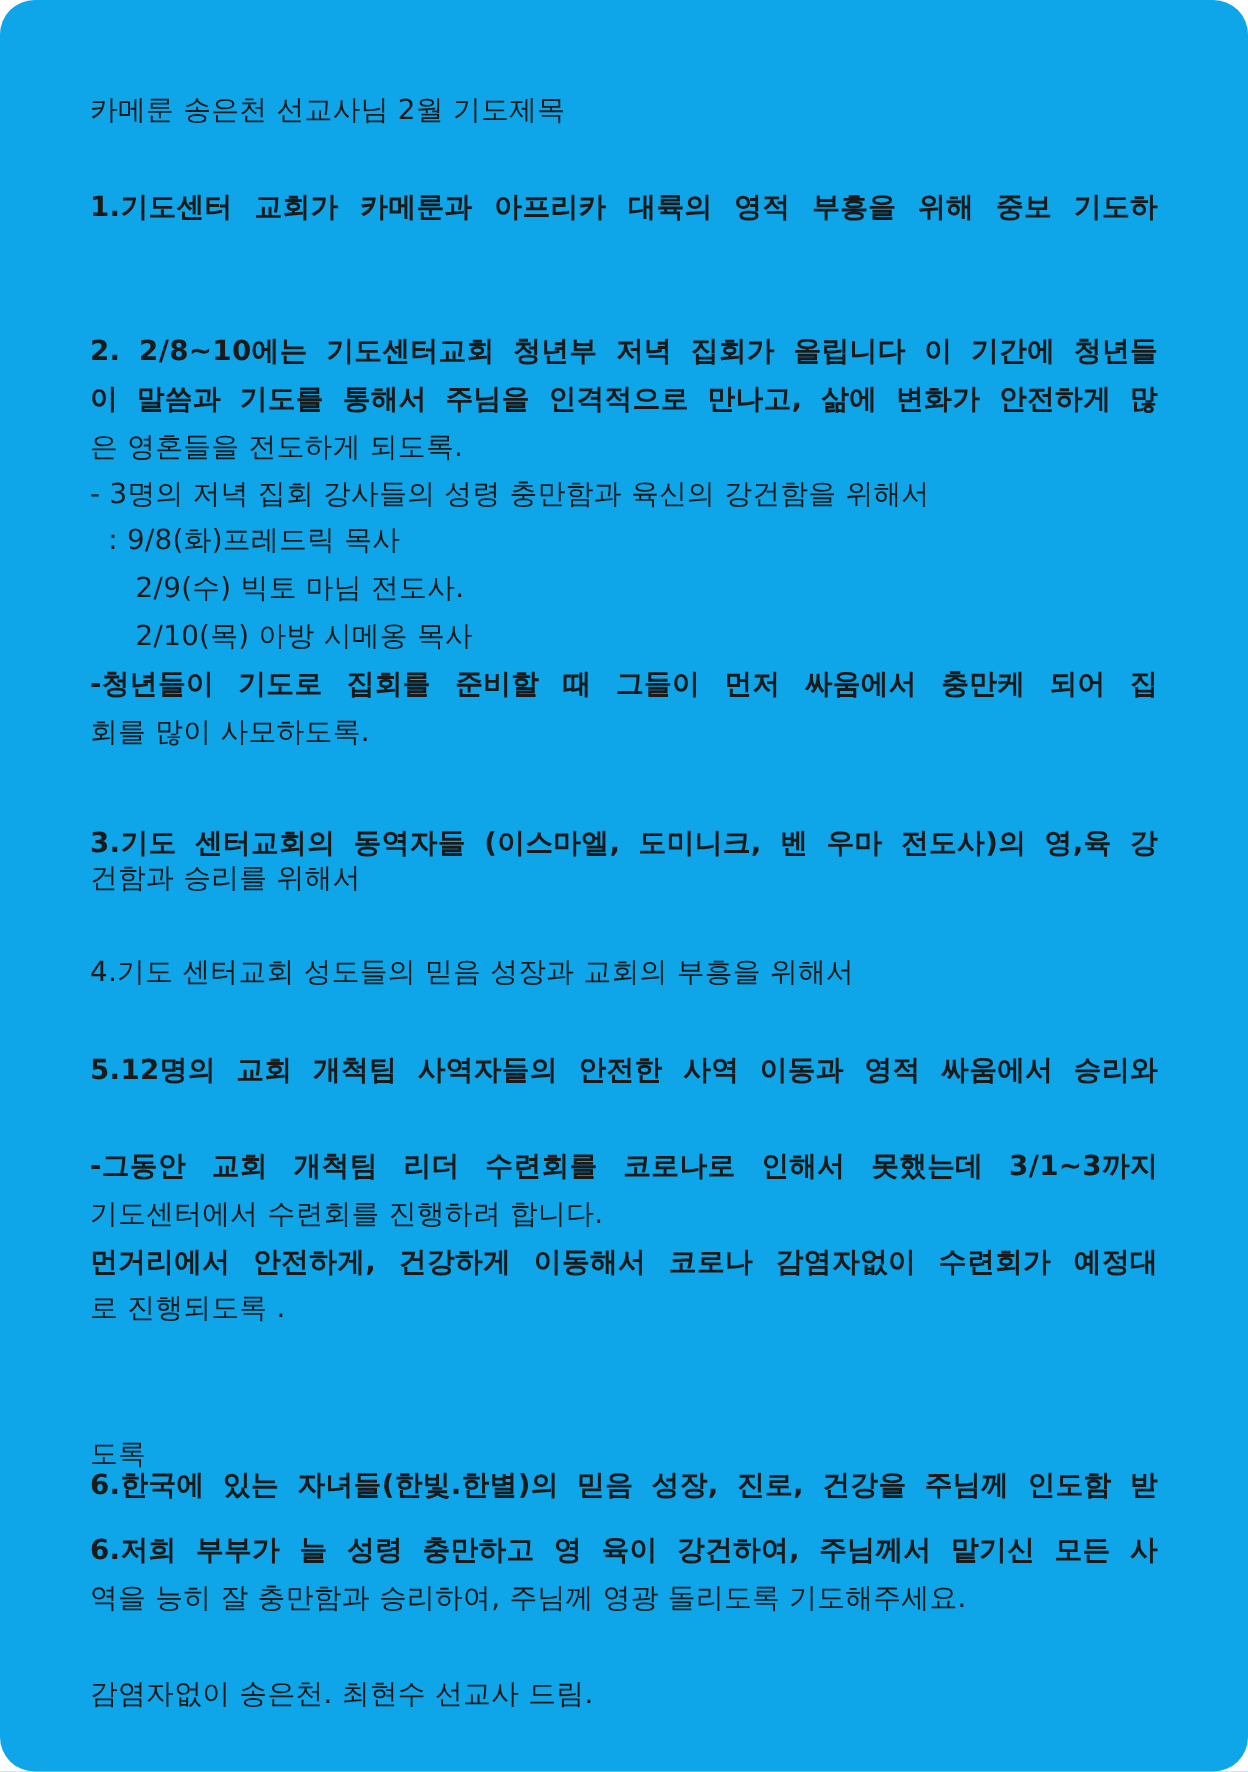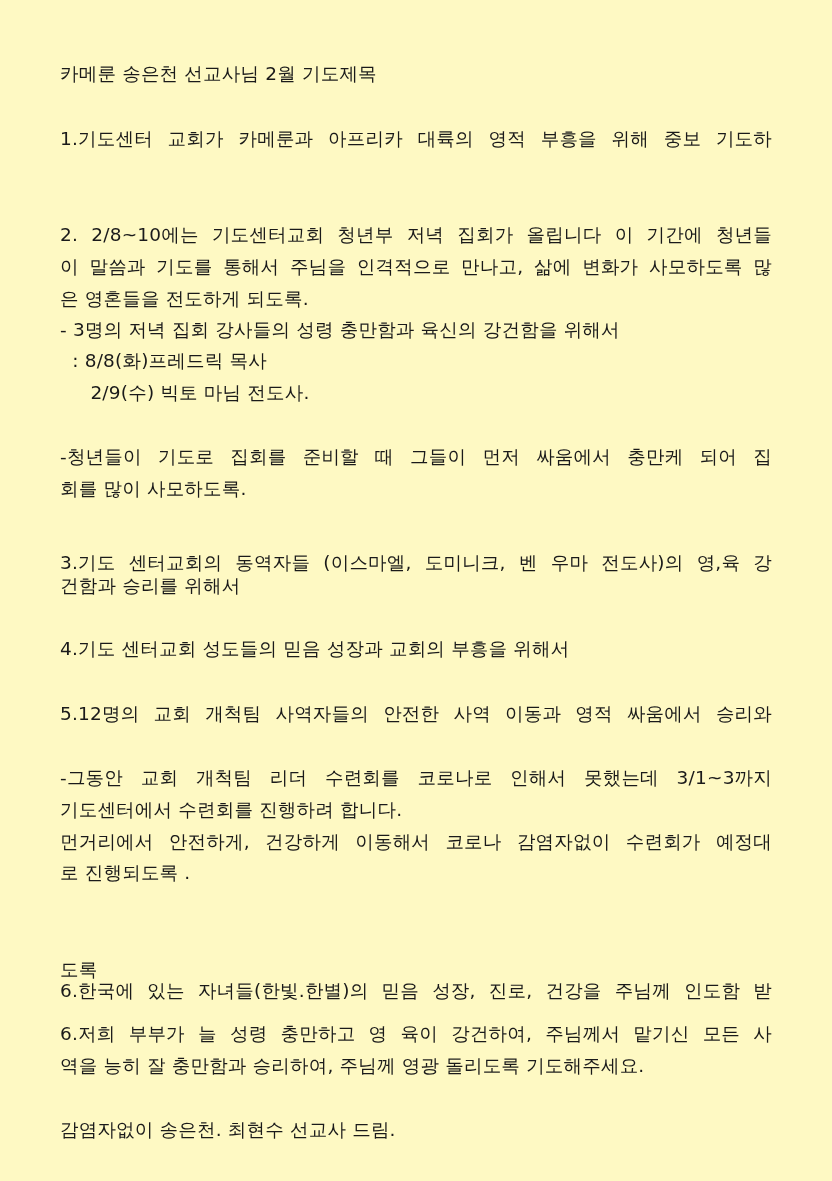--- a/index.html
+++ b/index.html
@@ -1,35 +1,36 @@
 <!DOCTYPE html>
 <html><head>
   <meta charset="utf-8">
   <style>
     html, body { margin: 0; padding: 0; background: #ffffff; }
     body { width: 832px; height: 1181px; position: relative; overflow: hidden;
       font-family: "DejaVu Sans", "Liberation Sans", sans-serif; color: #1a1a1a; }
-    .page { position: absolute; left: 0; top: 0; width: 832px; height: 1181px; background: #fef9c3; }
+    .page { position: absolute; left: 0; top: 0; width: 832px; height: 1181px; background: #0ea5e9; border-radius: 23px; }
     .line { position: absolute; left: 60px; white-space: pre; font-size: 18.5px; line-height: 26px; letter-spacing: 0.2px; }
-    .line.just { width: 712px; text-align: justify; text-align-last: justify; white-space: normal; }
+    .line.just { width: 712px; text-align: justify; text-align-last: justify; white-space: normal; font-weight: bold; }
   </style>
 </head>
 <body>
 
 <div class="page">
   <div class="line" style="top:61px">카메룬 송은천 선교사님 2월 기도제목</div>
 
   <div class="line just" style="top:126px">1.기도센터 교회가 카메룬과 아프리카 대륙의 영적 부흥을 위해 중보 기도하</div>
 
   <div class="line just" style="top:222px">2. 2/8~10에는 기도센터교회 청년부 저녁 집회가 올립니다 이 기간에 청년들</div>
-  <div class="line just" style="top:254px">이 말씀과 기도를 통해서 주님을 인격적으로 만나고, 삶에 변화가 사모하도록 많</div>
+  <div class="line just" style="top:254px">이 말씀과 기도를 통해서 주님을 인격적으로 만나고, 삶에 변화가 안전하게 많</div>
   <div class="line" style="top:286px">은 영혼들을 전도하게 되도록.</div>
   <div class="line" style="top:317px">- 3명의 저녁 집회 강사들의 성령 충만함과 육신의 강건함을 위해서</div>
-  <div class="line" style="top:348px">  : 8/8(화)프레드릭 목사</div>
+  <div class="line" style="top:348px">  : 9/8(화)프레드릭 목사</div>
   <div class="line" style="top:380px">     2/9(수) 빅토 마님 전도사.</div>
+  <div class="line" style="top:412px">     2/10(목) 아방 시메옹 목사</div>
   <div class="line just" style="top:444px">-청년들이 기도로 집회를 준비할 때 그들이 먼저 싸움에서 충만케 되어 집</div>
   <div class="line" style="top:476px">회를 많이 사모하도록.</div>
 
   <div class="line just" style="top:550px">3.기도 센터교회의 동역자들 (이스마엘, 도미니크, 벤 우마 전도사)의 영,육 강</div>
   <div class="line" style="top:573px">건함과 승리를 위해서</div>
 
   <div class="line" style="top:636px">4.기도 센터교회 성도들의 믿음 성장과 교회의 부흥을 위해서</div>
 
   <div class="line just" style="top:701px">5.12명의 교회 개척팀 사역자들의 안전한 사역 이동과 영적 싸움에서 승리와</div>
   <div class="line just" style="top:765px">-그동안 교회 개척팀 리더  수련회를 코로나로 인해서 못했는데 3/1~3까지</div>

